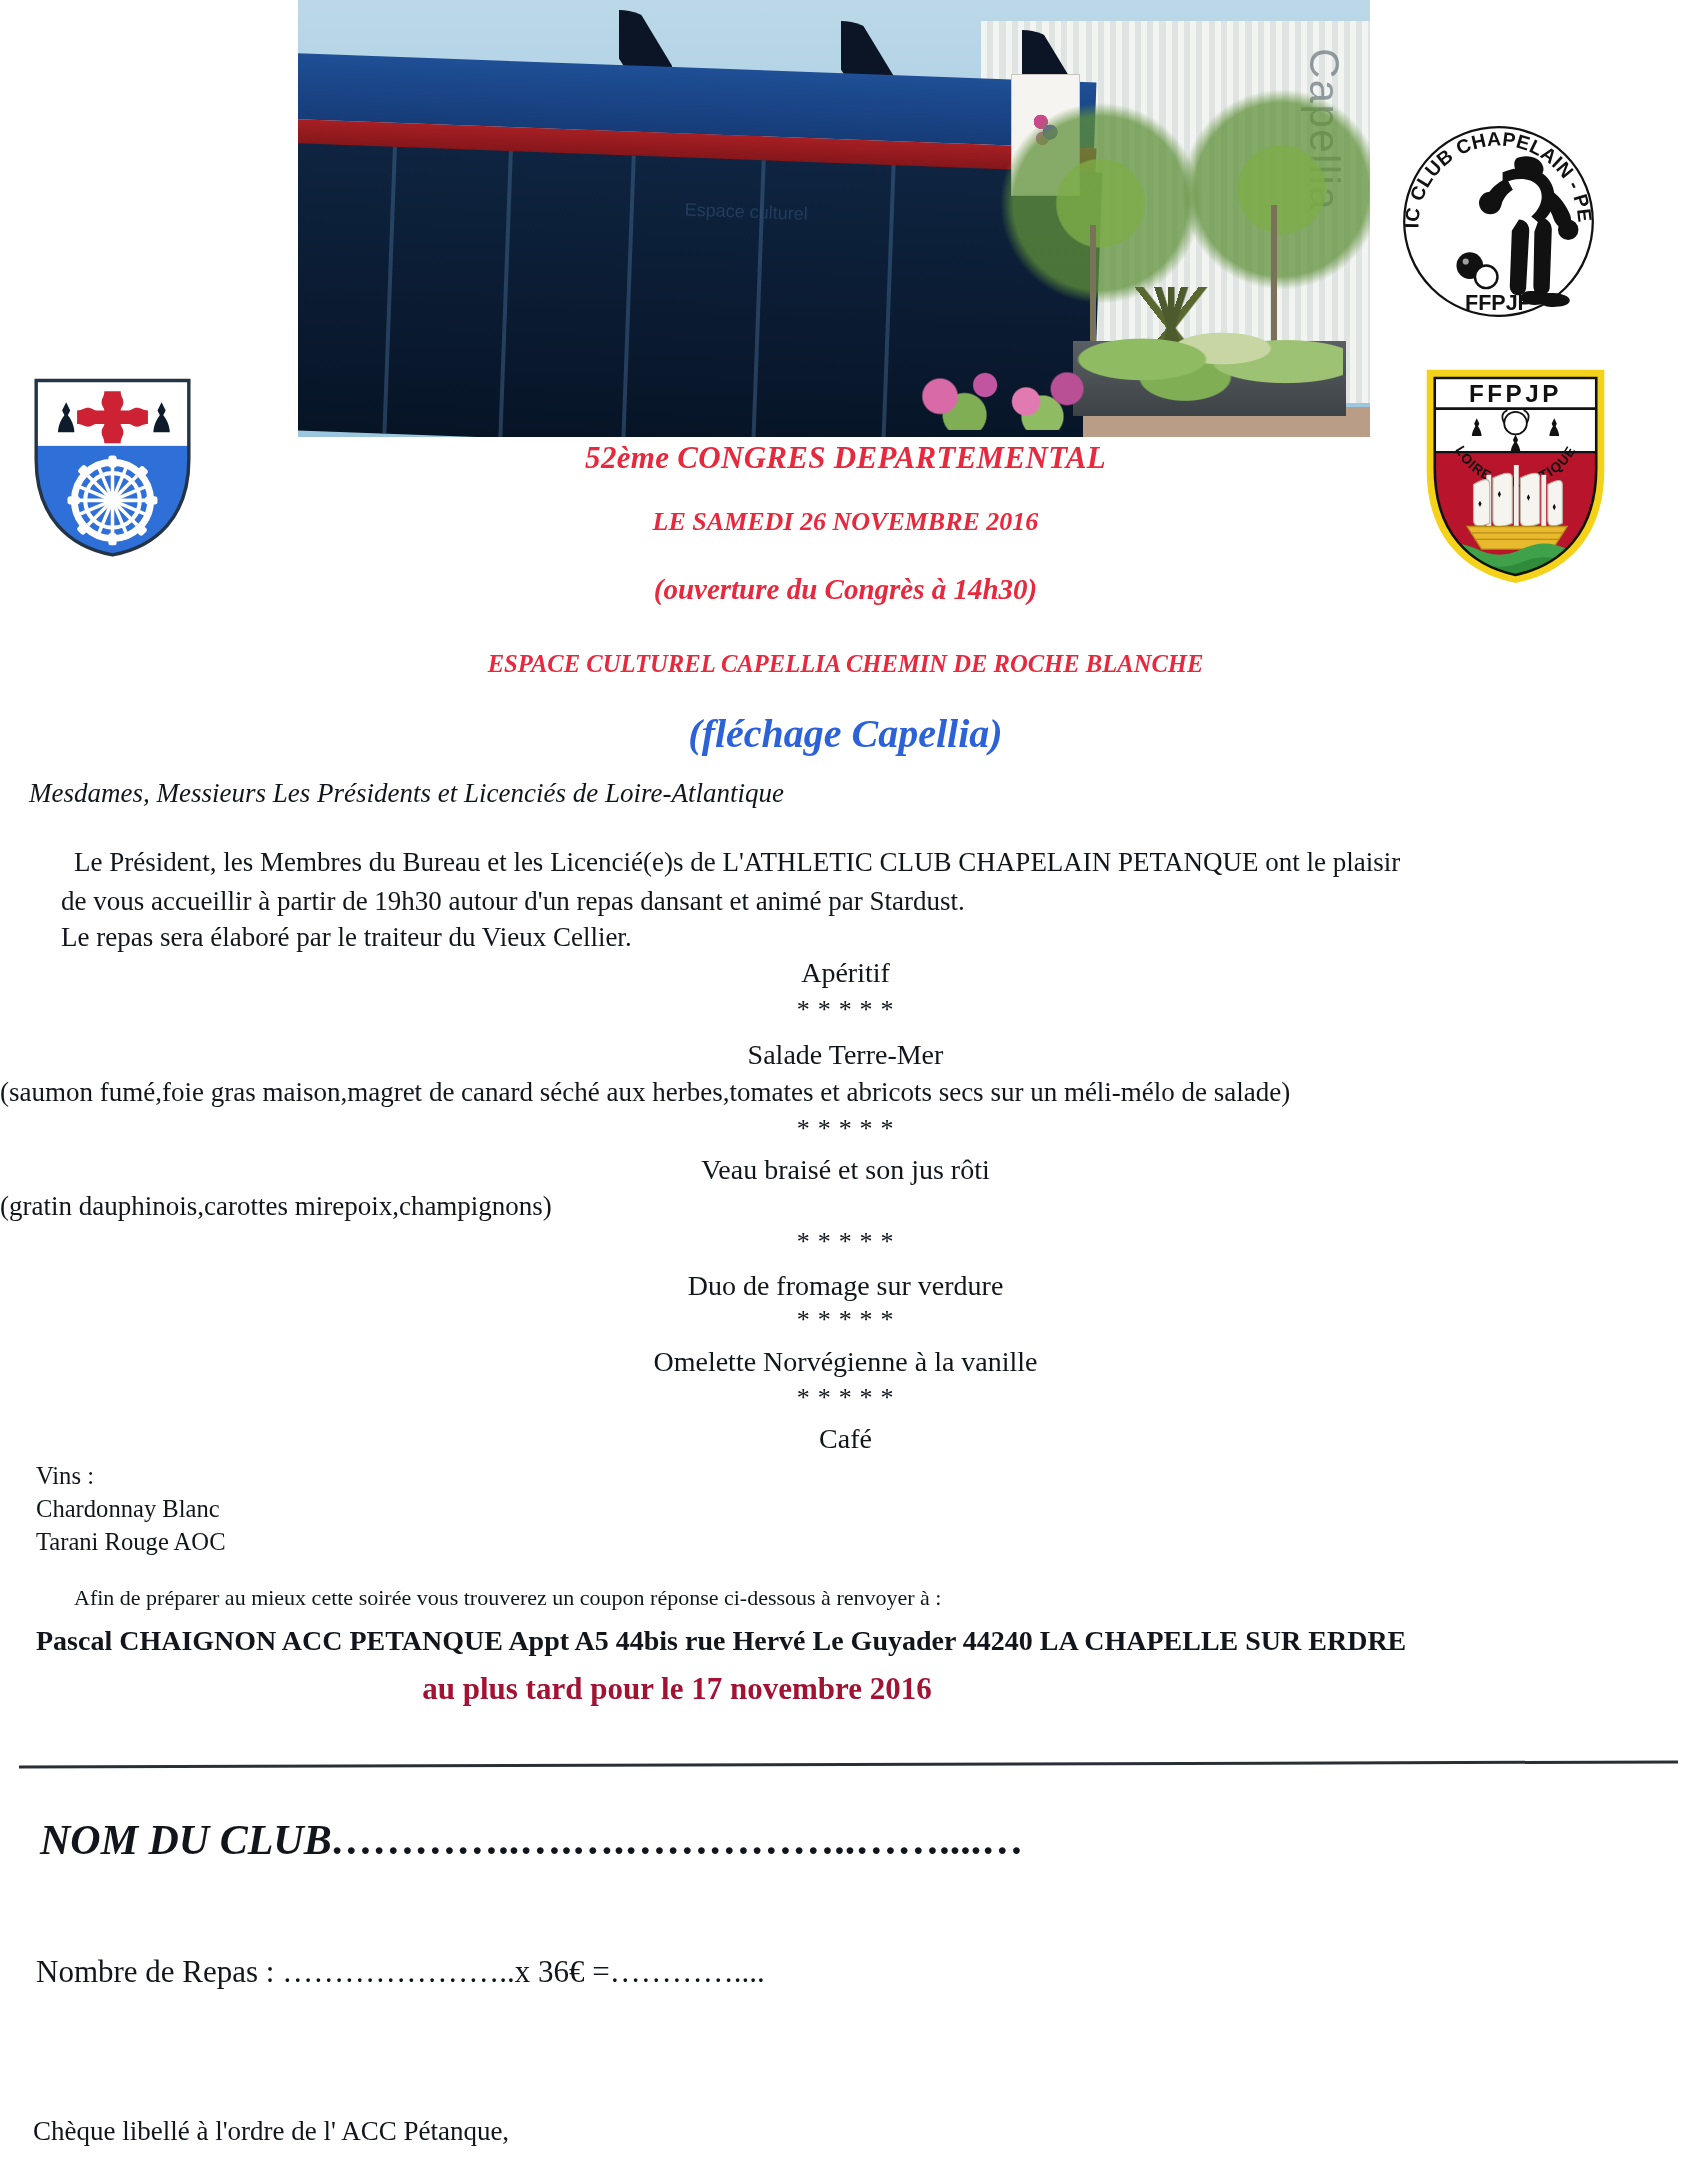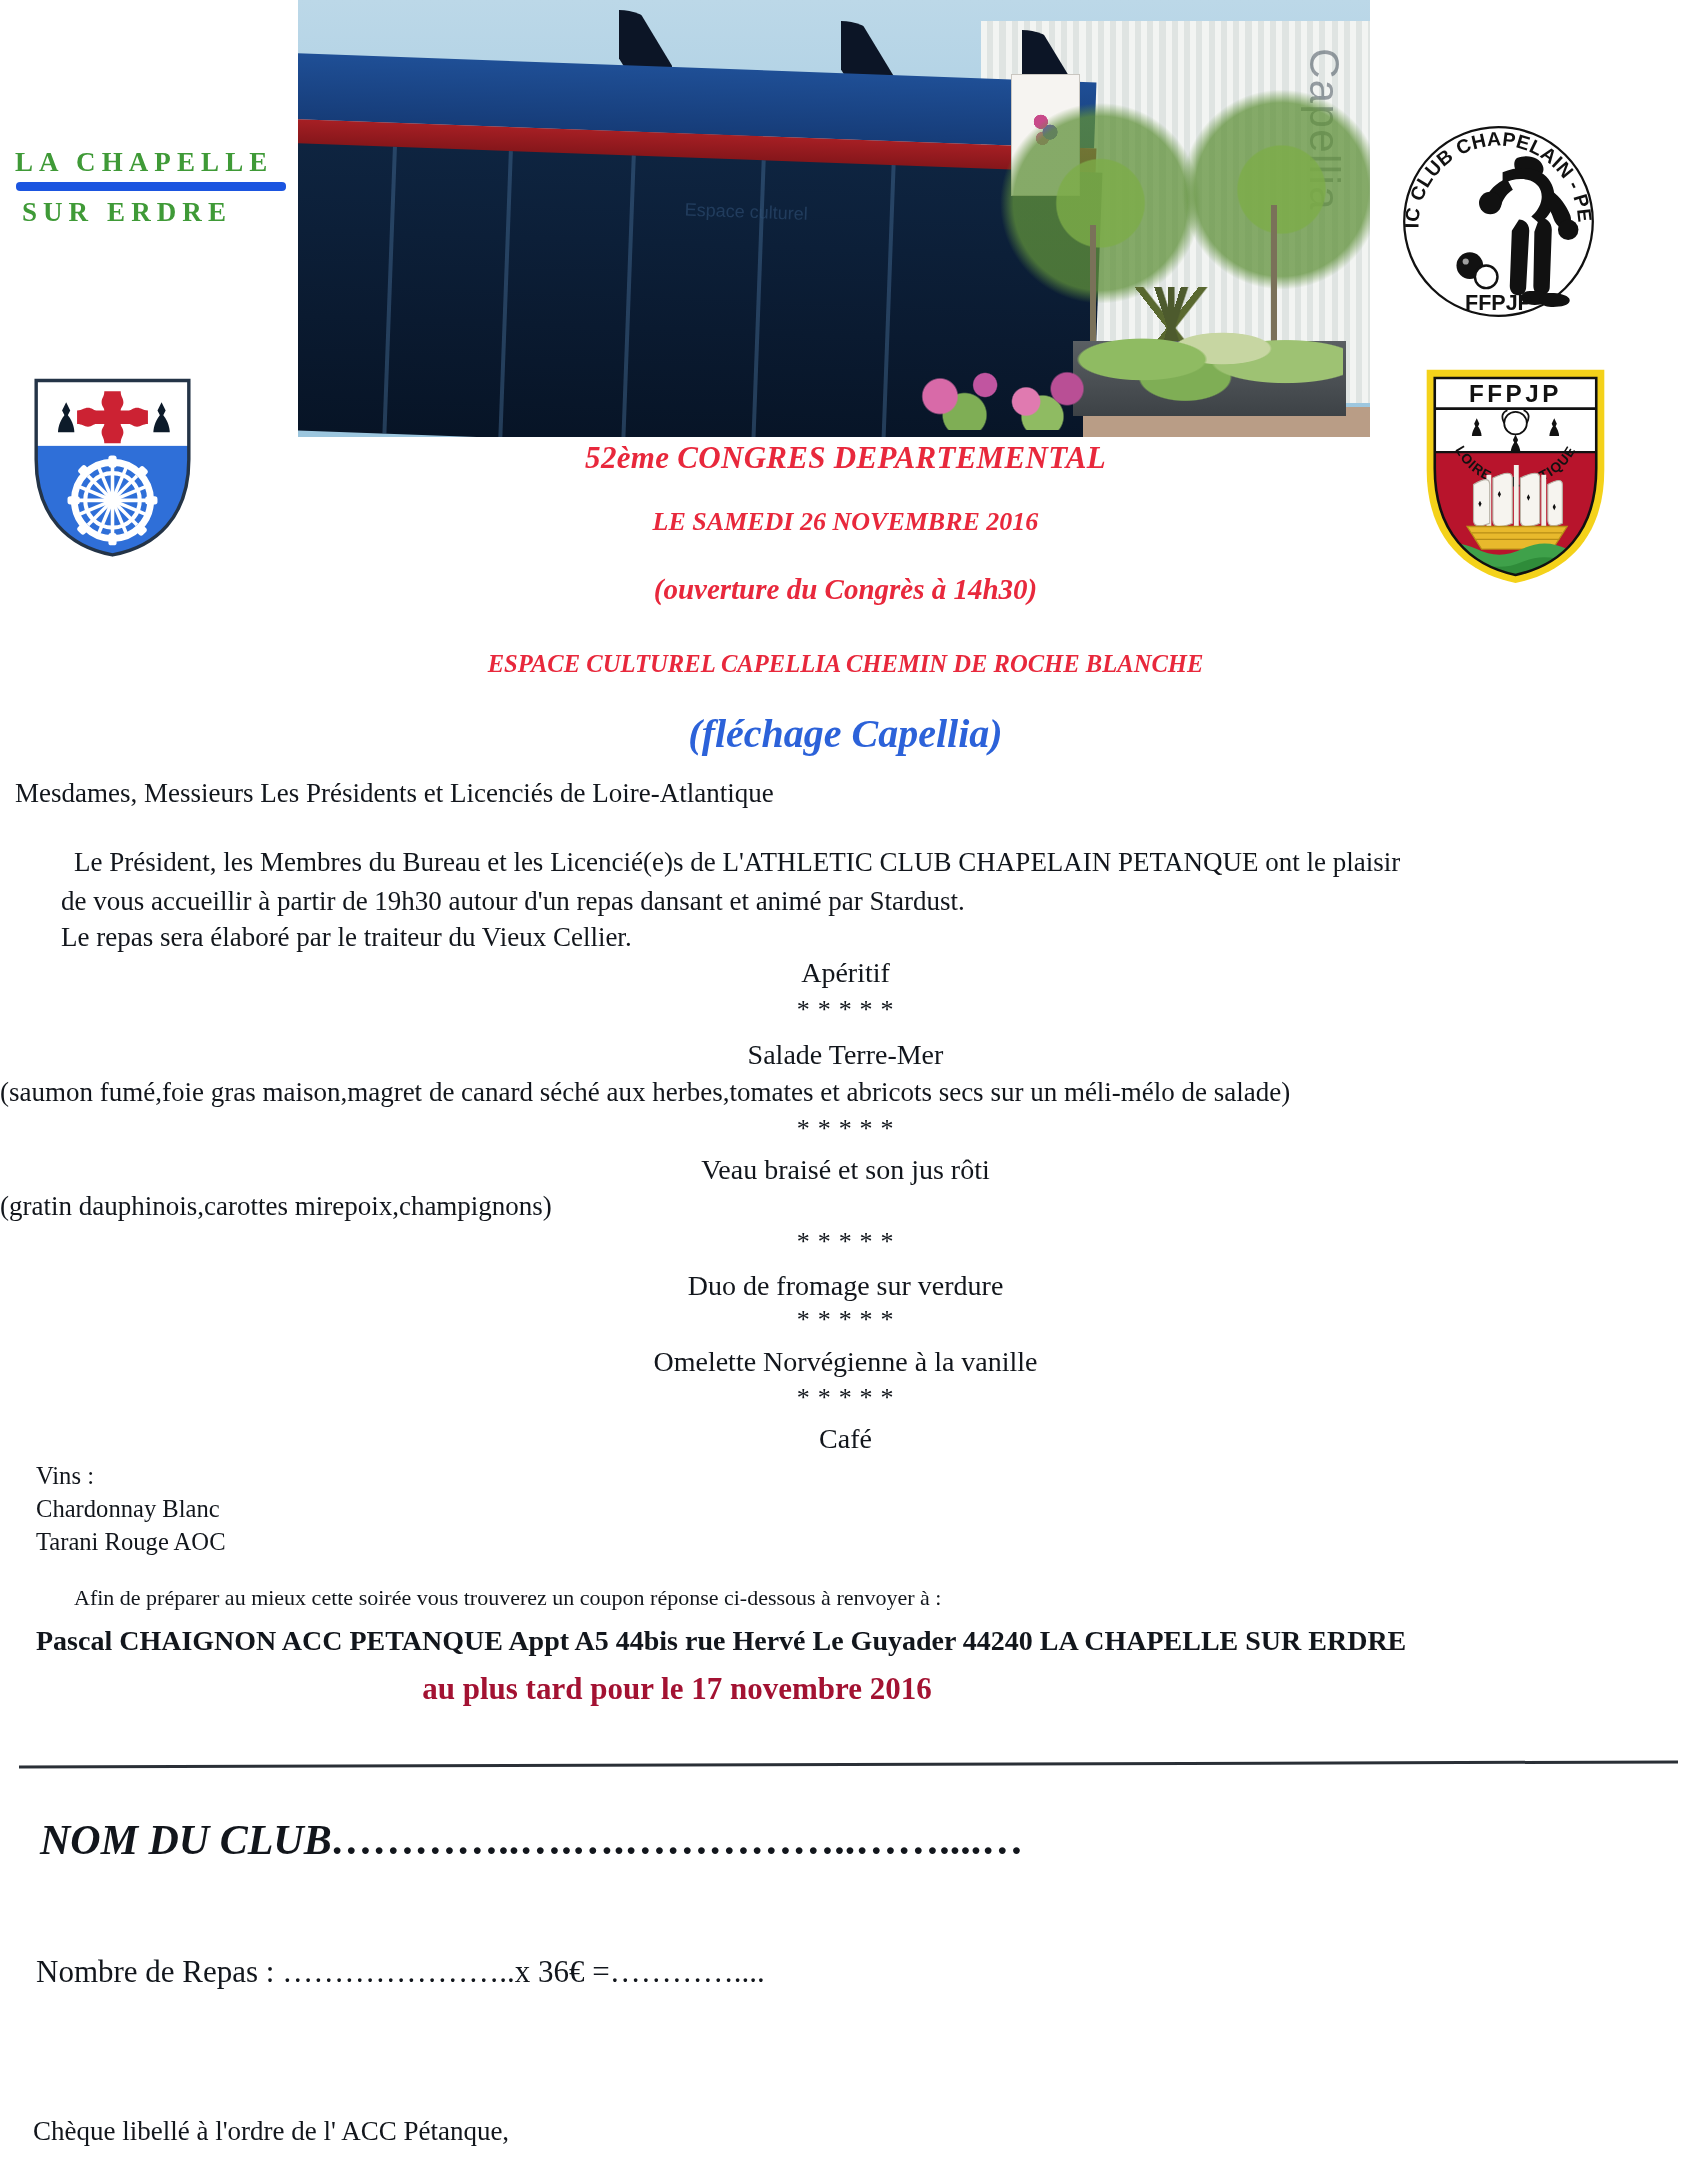--- a/index.html
+++ b/index.html
@@ -228,21 +228,21 @@
   }
 
   
   .body-txt {
     position: absolute;
     font-family: "Liberation Serif", "DejaVu Serif", serif;
     font-size: 27px;
     color: #12161c;
     white-space: nowrap;
   }
-  #salutation { left: 15px; top: 778px; font-size: 27px; }
+  #salutation { left: 29px; top: 778px; font-size: 27px; font-style: italic; }
 
   #para1-l1 { left: 74px; top: 847px; }
   #para1-l2 { left: 61px; top: 886px; }
   #para1-l3 { left: 61px; top: 922px; }
 
   .menu-line {
     position: absolute; width: 1691px; text-align: center;
     font-family: "Liberation Serif", "DejaVu Serif", serif;
     font-size: 28px; color: #12161c; white-space: nowrap;
   }
@@ -311,25 +311,20 @@
     position: absolute; left: 33px; top: 2116px;
     font-family: "Liberation Serif", "DejaVu Serif", serif;
     font-size: 27px; color: #12161c; white-space: nowrap;
   }
 </style>
 </head>
 <body>
 
 <div id="header-zone">
 
-  <div id="town-logo">
-    <div class="line1">LA CHAPELLE</div>
-    <div class="wave"></div>
-    <div class="line2">SUR ERDRE</div>
-  </div>
 
   <div id="coat-of-arms">
     <svg class="shield-fr" viewBox="0 0 120 135">
       <defs>
         <clipPath id="shclip">
           <path d="M4 4 H116 V62 C116 104 92 126 60 132 C28 126 4 104 4 62 Z"></path>
         </clipPath>
       </defs>
       <g clip-path="url(#shclip)">
         <rect x="0" y="0" width="120" height="52" fill="#ffffff"></rect>

